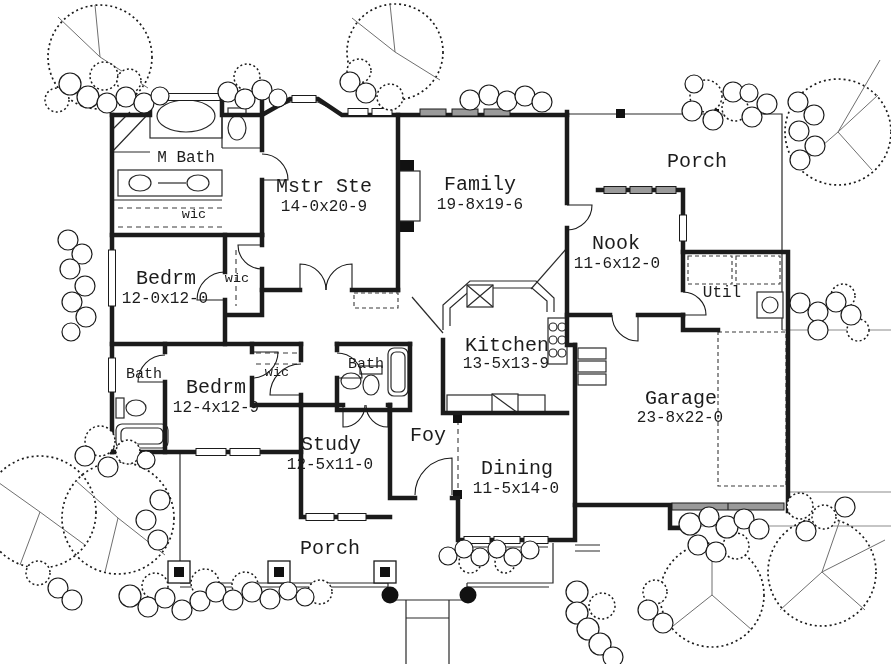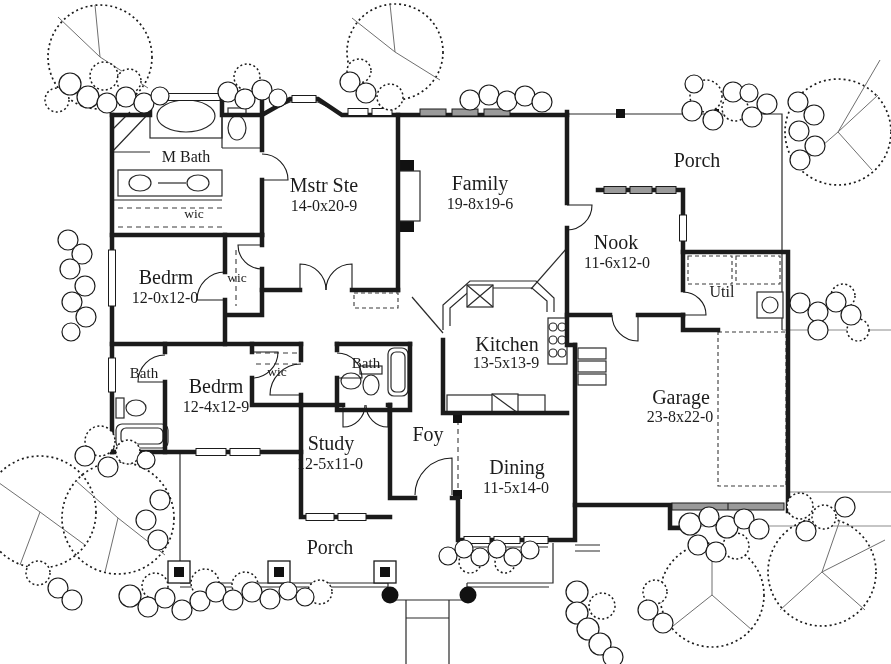--- a/index.html
+++ b/index.html
@@ -1,17 +1,17 @@
 <!DOCTYPE html>
 <html><head>
 <meta charset="utf-8">
 <style>
   html,body{margin:0;padding:0;background:#fff;}
   .stage{position:relative;width:891px;height:664px;background:#ffffff;overflow:hidden;
-         font-family:Liberation Serif, serif;}
+         font-family:Liberation Mono, monospace;}
   svg{position:absolute;left:0;top:0;}
   .wall{stroke:#1b1b1b;stroke-width:4.5;fill:none;stroke-linecap:square;}
   .thin{stroke:#2a2a2a;stroke-width:1.2;fill:none;}
   .fix{stroke:#2a2a2a;stroke-width:1.2;fill:#ffffff;}
   .site{stroke:#8c8c8c;stroke-width:1.2;fill:none;}
   .door{stroke:#1b1b1b;stroke-width:1.1;fill:none;}
   .dash{stroke:#3a3a3a;stroke-width:1.1;fill:none;stroke-dasharray:5 4;}
   .dashf{stroke:#3a3a3a;stroke-width:1.1;fill:none;stroke-dasharray:4 3;}
   .tree{stroke:#1b1b1b;stroke-width:1.7;fill:none;stroke-dasharray:2 3;}
   .shrub{stroke:#1b1b1b;stroke-width:1.2;fill:#ffffff;}

